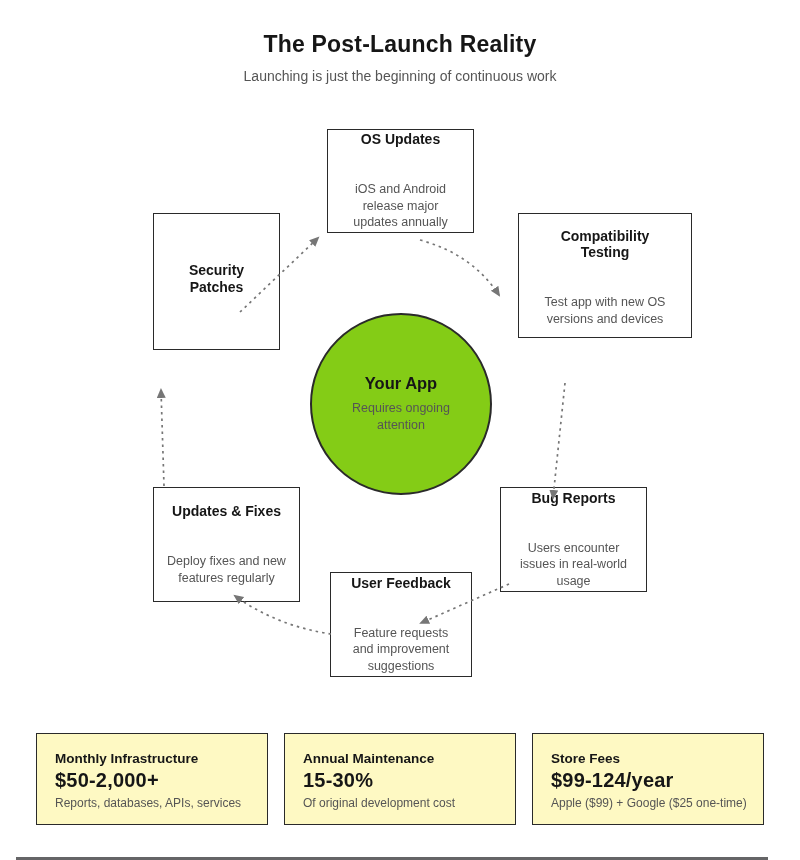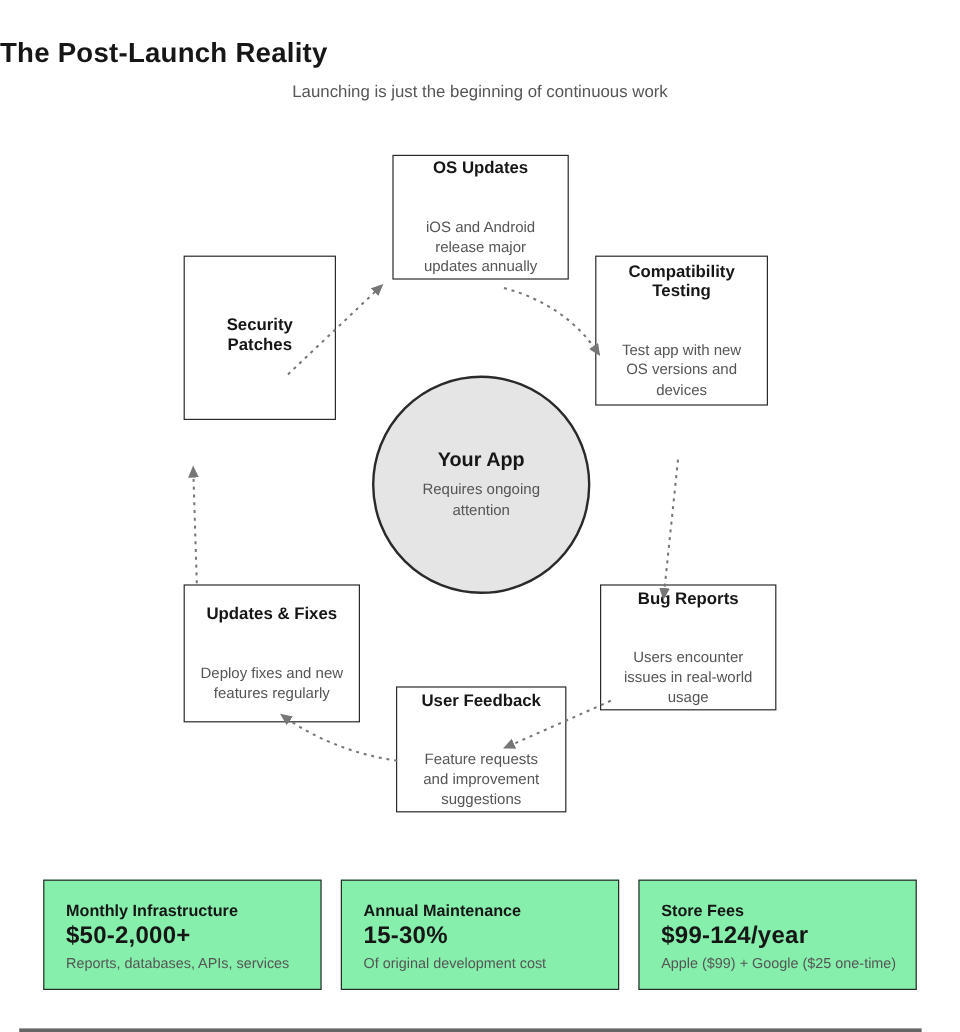--- a/index.html
+++ b/index.html
@@ -1,57 +1,57 @@
 <!DOCTYPE html>
 <html><head>
 <meta charset="utf-8">
 <style>
   * { margin: 0; padding: 0; box-sizing: border-box; }
   html, body { width: 800px; height: 860px; background: #ffffff; }
   body { font-family: "Liberation Sans", sans-serif; color: #1a1a1a; }
   .page { position: relative; width: 800px; height: 860px; overflow: hidden; background: #ffffff; }
 
   
-  .page-title { position: absolute; top: 31px; left: 0; width: 100%; text-align: left;
+  .page-title { position: absolute; top: 31px; left: 0; width: 100%; text-align: center;
     font-size: 23px; font-weight: 700; letter-spacing: .2px; color: #161616; }
   .page-subtitle { position: absolute; top: 68px; left: 0; width: 100%; text-align: center;
     font-size: 14px; color: #555555; }
 
   
   .node { position: absolute; background: #ffffff; border: 1.5px solid #2a2a2a;
     display: flex; flex-direction: column; align-items: center; justify-content: center;
     text-align: center; padding: 10px 13px; z-index: 1; gap: 28px; }
   .node-title { font-size: 14px; font-weight: 700; color: #161616; line-height: 1.15; margin-bottom: 6px; }
   .node-desc { font-size: 12.5px; color: #555555; line-height: 1.32; }
   .node-os            { left: 327px; top: 129px; width: 147px; height: 104px; }
-  .node-compat        { left: 496px; top: 213px; width: 144px; height: 125px; }
+  .node-compat        { left: 518px; top: 213px; width: 174px; height: 125px; justify-content: flex-end; }
   .node-bugs          { left: 500px; top: 487px; width: 147px; height: 105px; }
   .node-feedback      { left: 330px; top: 572px; width: 142px; height: 105px; }
   .node-updates       { left: 153px; top: 487px; width: 147px; height: 115px; }
   .node-security      { left: 153px; top: 213px; width: 127px; height: 137px; }
   .node-compat   .node-title { max-width: 108px; }
   .node-security .node-title { max-width: 82px; }
   .node-security .node-desc  { max-width: 118px; }
 
   
   .center-circle { position: absolute; left: 310px; top: 313px; width: 182px; height: 182px;
-    border: 2px solid #2a2a2a; border-radius: 50%; background: #e5e5e5;
+    border: 2px solid #2a2a2a; border-radius: 50%; background: #84cc16;
     display: flex; flex-direction: column; align-items: center; justify-content: center;
     text-align: center; z-index: 1; }
   .center-title { font-size: 16.5px; font-weight: 700; color: #161616; margin-bottom: 7px; }
   .center-desc { font-size: 12.5px; color: #555555; line-height: 1.35; max-width: 112px; }
 
   
   .arrows-svg { position: absolute; left: 0; top: 0; width: 800px; height: 860px;
     z-index: 2; pointer-events: none; }
 
   
   .stats { position: absolute; left: 36px; top: 733px; width: 728px; height: 92px;
     display: flex; gap: 16px; }
-  .stat-card { flex: 1; background: #86efac; border: 1px solid #2a2a2a;
+  .stat-card { flex: 1; background: #fef9c3; border: 1px solid #2a2a2a;
     padding: 14px 16px 12px 18px; display: flex; flex-direction: column; justify-content: center; }
   .stat-label { font-size: 13.5px; font-weight: 700; color: #161616; margin-bottom: 3px; }
   .stat-value { font-size: 20px; font-weight: 700; color: #161616; margin-bottom: 4px; letter-spacing: .2px; }
   .stat-caption { font-size: 12px; color: #555555; white-space: nowrap; }
 
   
   .bottom-bar { position: absolute; left: 16px; bottom: 0; width: 752px; height: 3px;
     background: #4a4a4c; opacity: .85; }
 </style>
 </head>

